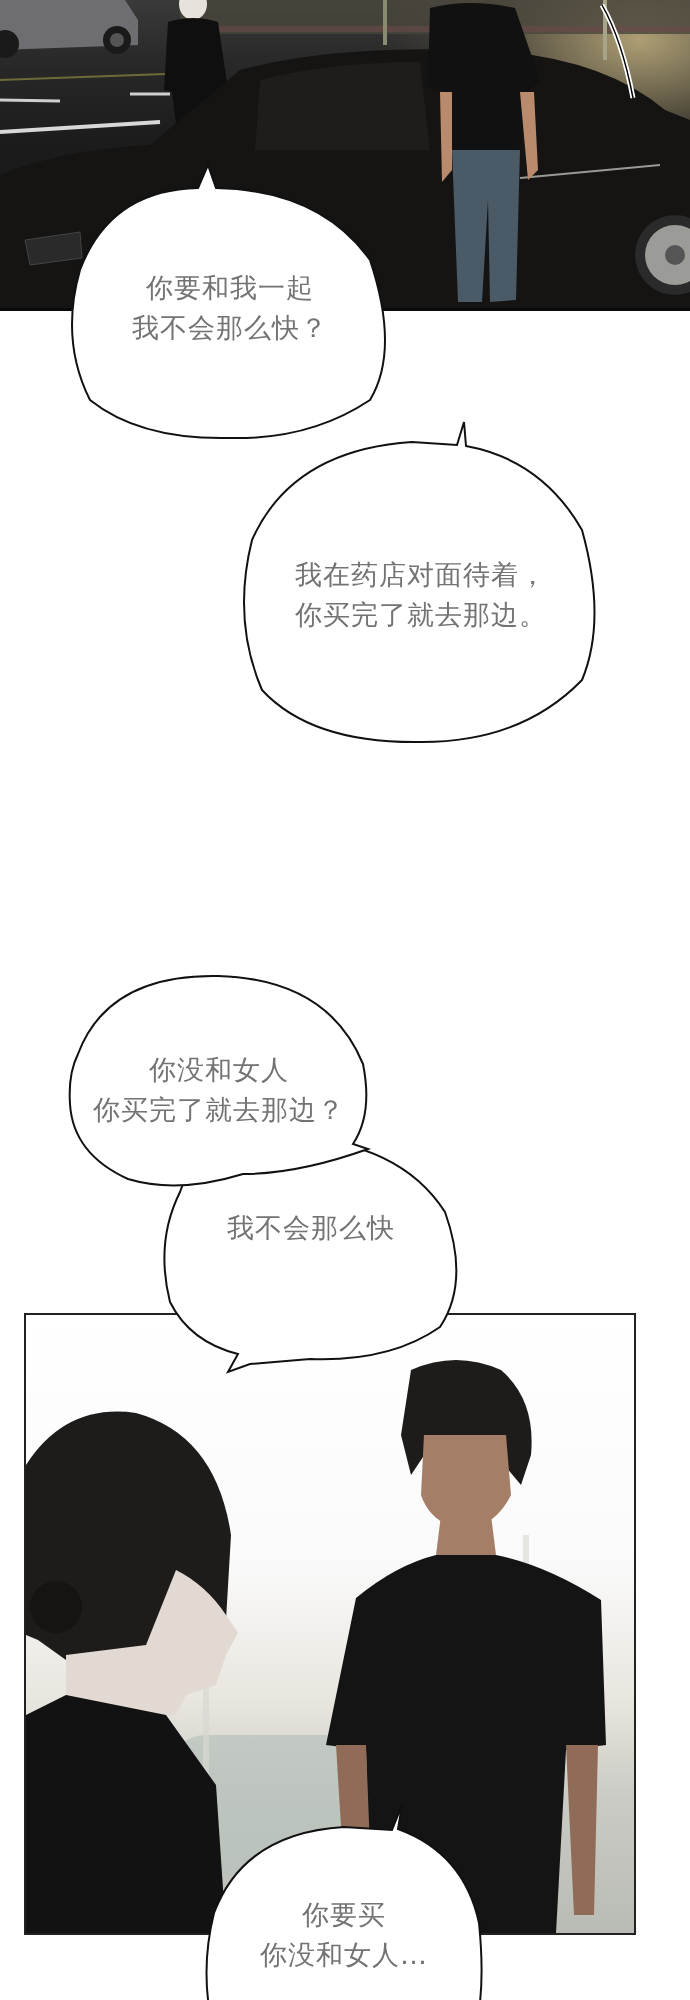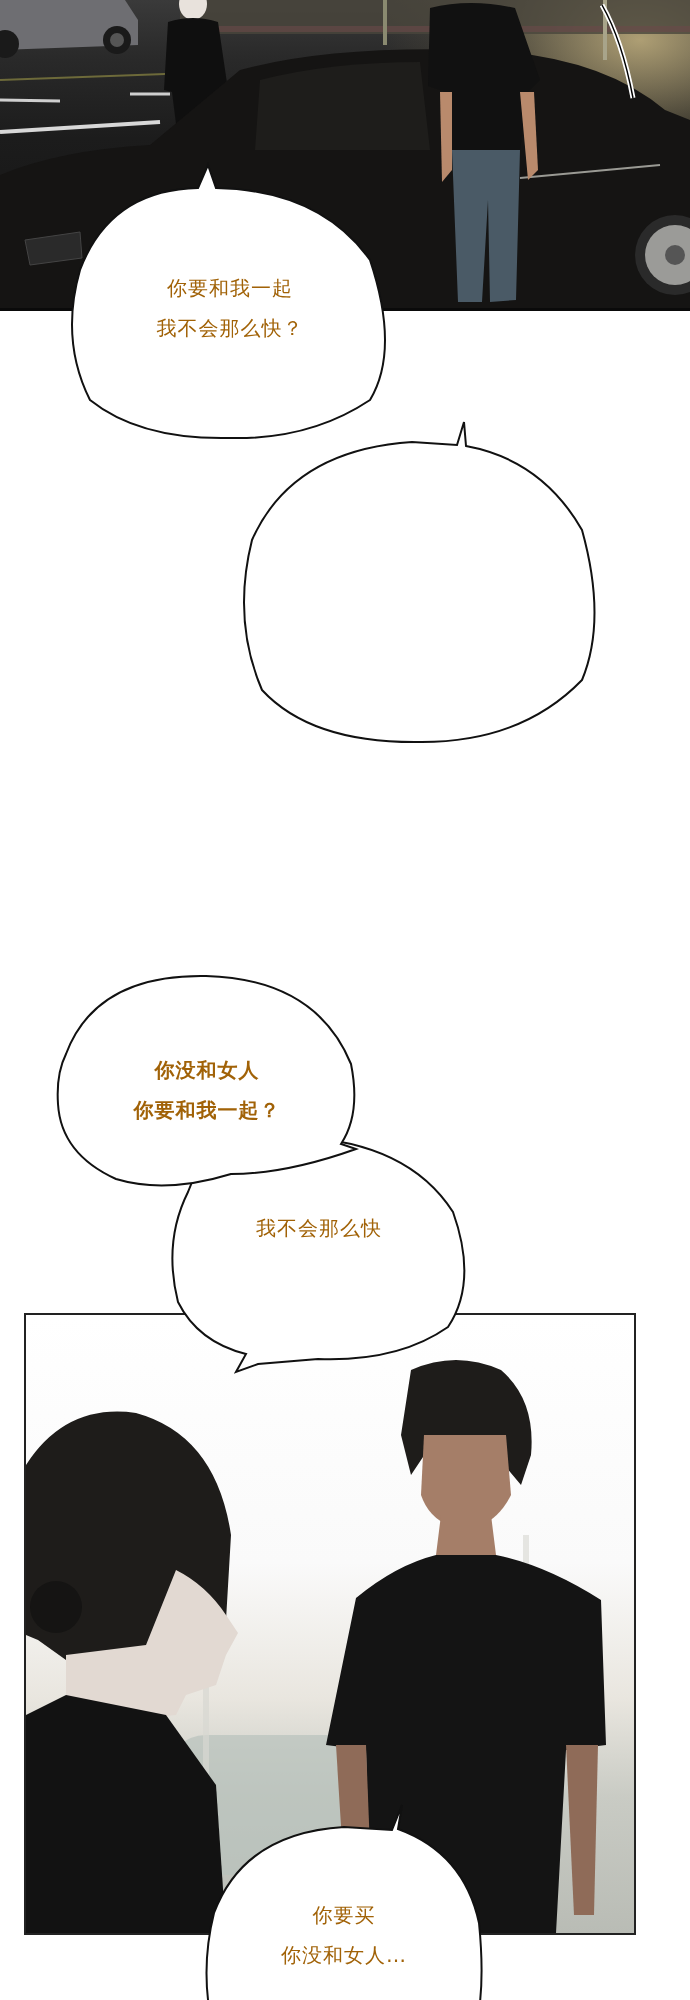--- a/index.html
+++ b/index.html
@@ -11,21 +11,21 @@
       radial-gradient(ellipse 260px 160px at 640px 40px, rgba(196,178,128,0.85), rgba(120,110,80,0.3) 60%, rgba(0,0,0,0) 100%),
       linear-gradient(180deg, #3a3a3a 0%, #2a2a2a 18%, #1c1c1c 45%, #121212 100%);
     border-bottom: 3px solid #0a0a0a; }
   #panel-2 { left: 24px; top: 1313px; width: 608px; height: 618px;
     border: 2px solid #222;
     background: linear-gradient(180deg, #ffffff 0%, #fafafa 40%, #e9e6df 62%, #c9cbc4 78%, #b9bcb5 100%); }
   .scene { position: absolute; left: 0; top: 0; }
   .bubble { position: absolute; }
   .bubble svg { position: absolute; left: 0; top: 0; overflow: visible; }
   .bubble-text { position: absolute; left: 0; right: 0; text-align: center;
-    color: #a16207; font-size: 20px; line-height: 40px; letter-spacing: 1px; }
+    color: #737373; font-size: 27px; line-height: 40px; letter-spacing: 1px; }
   .bubble-text span { display: block; white-space: nowrap; }
 </style>
 </head>
 <body>
 
 <div id="panel-1" class="panel">
   <svg class="scene" width="690" height="308" viewBox="0 0 690 308">
 
     <rect x="180" y="0" width="510" height="34" fill="#4a463c" opacity="0.8"></rect>
     <rect x="180" y="26" width="510" height="6" fill="#6b4a4a" opacity="0.6"></rect>
@@ -93,38 +93,42 @@
   <div class="bubble-text" style="top:108px;">
     <span>你要和我一起</span>
     <span>我不会那么快？</span>
   </div>
 </div>
 
 <div class="bubble" style="left:242px; top:420px; width:358px; height:325px;">
   <svg width="358" height="325" viewBox="0 0 358 325">
     <path d="M215 25 L222 2 L224 26 Q300 40 340 110 Q365 200 340 260 Q280 322 180 322 Q70 324 20 270 Q-10 200 10 120 Q50 30 170 22 Z" fill="#ffffff" stroke="#111" stroke-width="2"></path>
   </svg>
+  <div class="bubble-text" style="top:135px;">
+    <span>我在药店对面待着，</span>
+    <span>你买完了就去那边。</span>
+  </div>
 </div>
 
-<div class="bubble" style="left:168px; top:1132px; width:302px; height:242px;">
+<div class="bubble" style="left:160px; top:1132px; width:302px; height:242px;">
   <svg width="302" height="242" viewBox="0 0 302 242">
     <path d="M20 60 Q40 0 130 5 Q240 10 285 80 Q310 150 280 195 Q230 230 150 227 L90 232 L68 240 L78 222 Q30 210 10 170 Q-5 110 20 60 Z" fill="#ffffff" stroke="#111" stroke-width="2"></path>
   </svg>
   <div class="bubble-text" style="top:76px;">
     <span>我不会那么快</span>
   </div>
 </div>
 
-<div class="bubble" style="left:56px; top:974px; width:302px; height:222px;font-weight:bold;">
+<div class="bubble" style="left:68px; top:974px; width:302px; height:222px;">
   <svg width="302" height="222" viewBox="0 0 302 222">
     <path d="M10 80 Q40 0 150 2 Q260 5 295 90 Q305 140 285 170 L300 175 Q230 200 175 200 Q110 220 60 205 Q5 180 2 130 Q0 100 10 80 Z" fill="#ffffff" stroke="#111" stroke-width="2"></path>
   </svg>
   <div class="bubble-text" style="top:76px;">
     <span>你没和女人</span>
-    <span>你要和我一起？</span>
+    <span>你买完了就去那边？</span>
   </div>
 </div>
 
 <div class="bubble" style="left:204px; top:1803px; width:280px; height:220px;">
   <svg width="280" height="220" viewBox="0 0 280 220">
     <path d="M188 27 L198 2 L194 26 Q260 50 275 120 Q282 190 270 230 L10 230 Q-5 170 10 110 Q40 30 140 24 Z" fill="#ffffff" stroke="#111" stroke-width="2"></path>
   </svg>
   <div class="bubble-text" style="top:92px;">
     <span>你要买</span>
     <span>你没和女人…</span>

